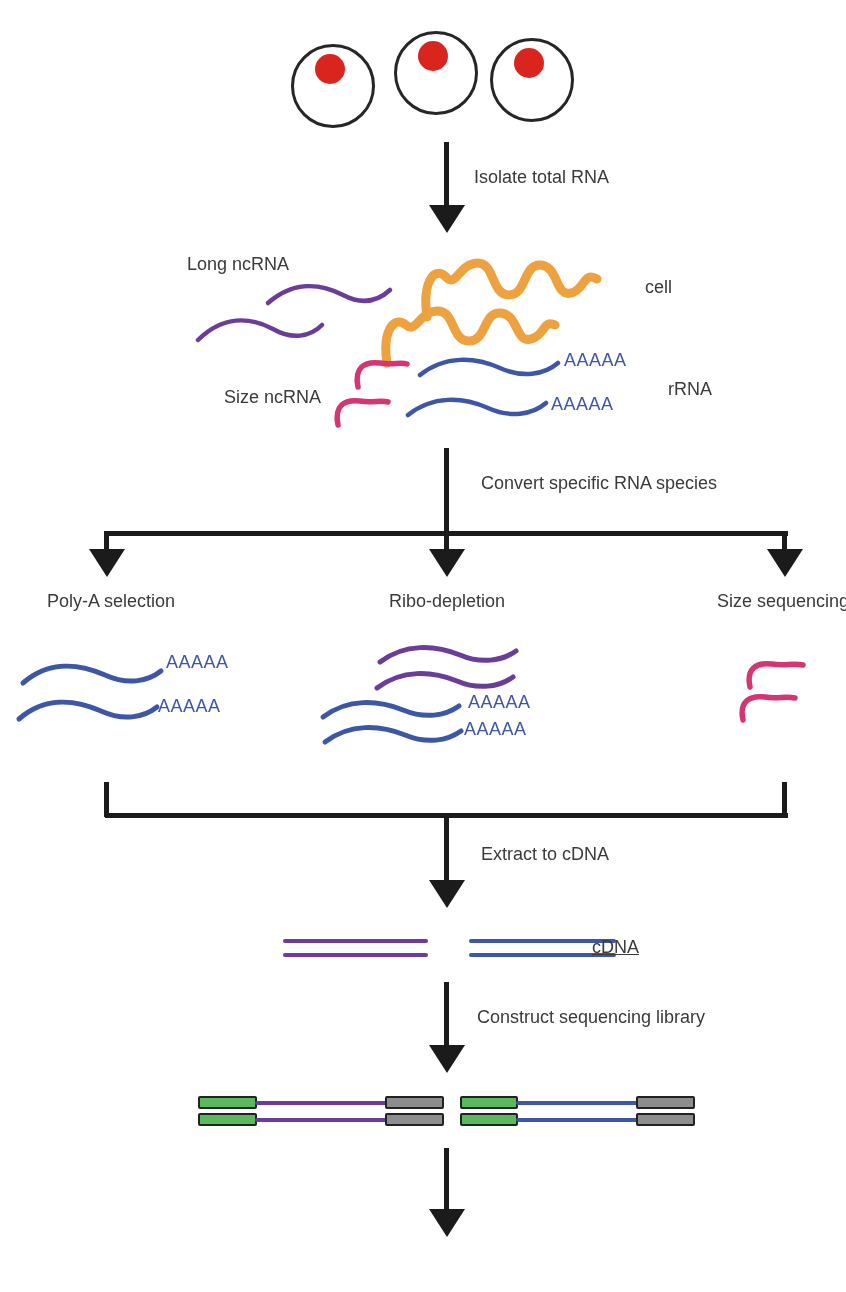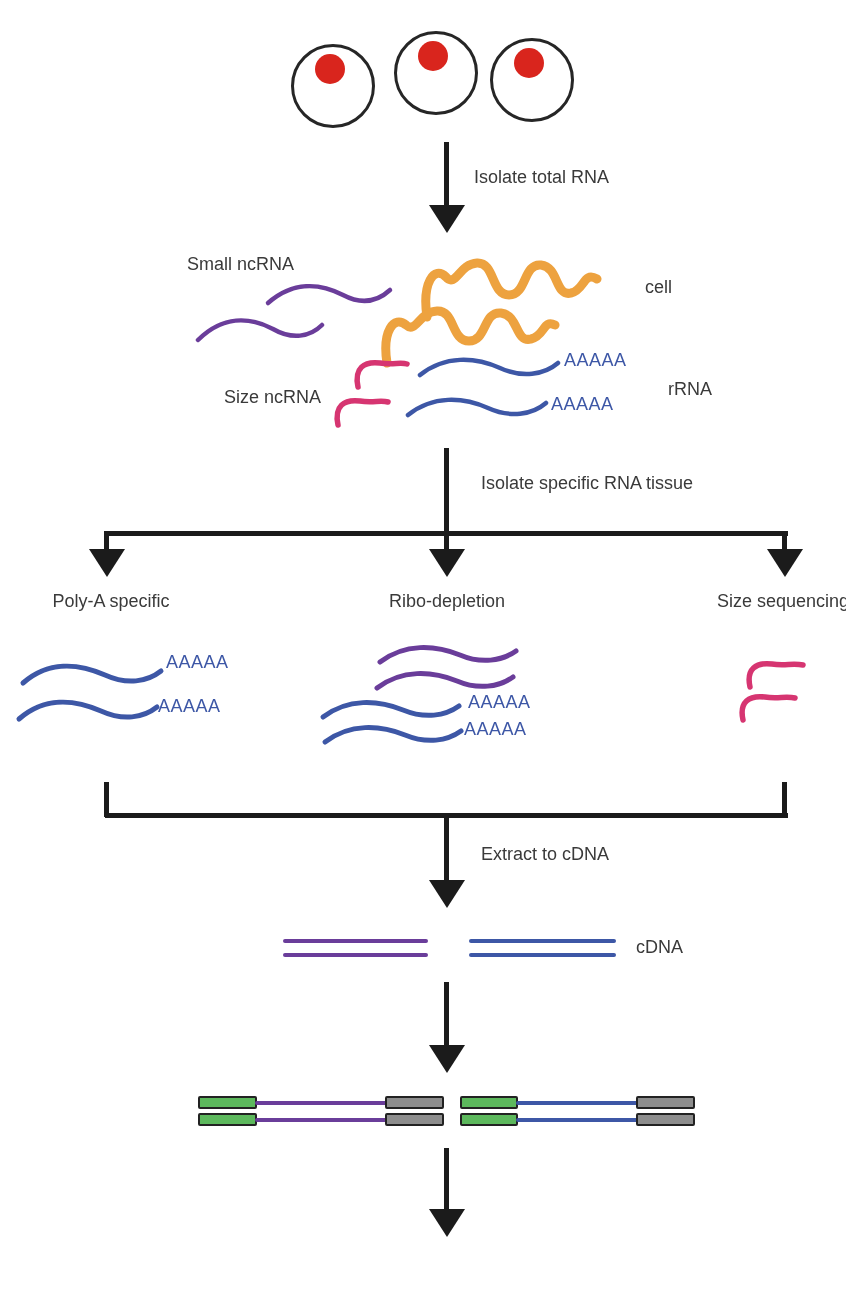--- a/index.html
+++ b/index.html
@@ -73,37 +73,37 @@
   <svg class="strands" style="left:150px; top:245px;" width="560" height="195" viewBox="0 0 560 195">
     <path class="stroke-purple" stroke-width="4.5" d="M118,58 C143,36 170,38 193,50 C212,60 228,56 240,45"></path>
     <path class="stroke-purple" stroke-width="4.5" d="M48,95 C73,70 100,72 123,84 C142,95 160,92 172,80"></path>
     <path class="stroke-orange" stroke-width="9" d="M277,72 C272,38 284,20 296,32 C306,43 309,19 327,18 C345,17 341,50 359,50 C377,50 373,18 391,20 C409,22 405,52 421,48 C435,45 433,26 447,34"></path>
     <path class="stroke-orange" stroke-width="9" d="M237,118 C232,86 244,70 256,80 C266,89 269,67 287,66 C305,65 301,96 319,96 C337,96 333,66 351,68 C369,70 365,98 381,94 C395,91 393,74 405,80"></path>
     <path class="stroke-pink" stroke-width="5.5" d="M208,142 C204,123 214,116 230,118 C242,120 251,117 257,119"></path>
     <path class="stroke-pink" stroke-width="5.5" d="M188,180 C184,161 194,154 210,156 C222,158 231,155 238,157"></path>
     <path class="stroke-blue" stroke-width="4.5" d="M270,130 C295,110 325,112 350,123 C372,133 394,130 408,118"></path>
     <path class="stroke-blue" stroke-width="4.5" d="M258,170 C283,150 313,152 338,163 C360,173 382,170 396,158"></path>
   </svg>
-  <div class="label" style="left:187px; top:253px;">Small ncRNA</div>
+  <div class="label" style="left:187px; top:253px;">Long ncRNA</div>
   <div class="label" style="left:645px; top:276px;">cell</div>
   <div class="polya" style="left:564px; top:350px;">AAAAA</div>
   <div class="label" style="left:224px; top:386px;">Size ncRNA</div>
   <div class="polya" style="left:551px; top:394px;">AAAAA</div>
   <div class="label" style="left:668px; top:378px;">rRNA</div>
 
   <div class="vline" style="left:444px; top:448px; height:103px;"></div>
-  <div class="label" style="left:481px; top:472px;">Isolate specific RNA tissue</div>
+  <div class="label" style="left:481px; top:472px;">Convert specific RNA species</div>
   <div class="hline" style="left:105px; top:531px; width:683px;"></div>
   <div class="vline" style="left:104px; top:531px; height:20px;"></div>
   <div class="vline" style="left:782px; top:531px; height:20px;"></div>
   <div class="ahead" style="left:89px;  top:549px;"></div>
   <div class="ahead" style="left:429px; top:549px;"></div>
   <div class="ahead" style="left:767px; top:549px;"></div>
 
-  <div class="label center" style="left:111px; top:590px;">Poly-A specific</div>
+  <div class="label center" style="left:111px; top:590px;">Poly-A selection</div>
   <div class="label center" style="left:447px; top:590px;">Ribo-depletion</div>
   <div class="label center" style="left:783px; top:590px;">Size sequencing</div>
 
   <svg class="strands" style="left:15px; top:648px;" width="225" height="85" viewBox="0 0 225 85">
     <path class="stroke-blue" stroke-width="5" d="M8,35 C33,13 63,15 90,27 C112,37 132,34 146,23"></path>
     <path class="stroke-blue" stroke-width="5" d="M4,71 C29,49 59,51 86,63 C108,73 128,70 142,59"></path>
   </svg>
   <div class="polya" style="left:166px; top:652px;">AAAAA</div>
   <div class="polya" style="left:158px; top:696px;">AAAAA</div>
 
@@ -125,24 +125,25 @@
   <div class="vline" style="left:782px; top:782px; height:35px;"></div>
   <div class="hline" style="left:105px; top:813px; width:683px;"></div>
   <div class="vline" style="left:444px; top:813px; height:71px;"></div>
   <div class="ahead" style="left:429px; top:880px;"></div>
   <div class="label" style="left:481px; top:843px;">Extract to cDNA</div>
 
   <div class="cdnaline purple" style="left:283px; top:939px; width:145px;"></div>
   <div class="cdnaline purple" style="left:283px; top:953px; width:145px;"></div>
   <div class="cdnaline blue" style="left:469px; top:939px; width:147px;"></div>
   <div class="cdnaline blue" style="left:469px; top:953px; width:147px;"></div>
-  <div class="label" style="left:636px; top:936px;">cDNA</div>
+  <div class="label" style="left:592px; top:936px;text-decoration:underline;">cDNA</div>
 
   <div class="vline" style="left:444px; top:982px; height:66px;"></div>
   <div class="ahead" style="left:429px; top:1045px;"></div>
+  <div class="label" style="left:477px; top:1006px;">Construct sequencing library</div>
 
   <div class="libbox green" style="left:198px; top:1096px;"></div>
   <div class="libbox green" style="left:198px; top:1113px;"></div>
   <div class="libline purple" style="left:255px; top:1101px; width:132px;"></div>
   <div class="libline purple" style="left:255px; top:1118px; width:132px;"></div>
   <div class="libbox gray" style="left:385px; top:1096px;"></div>
   <div class="libbox gray" style="left:385px; top:1113px;"></div>
 
   <div class="libbox green" style="left:460px; top:1096px; width:58px;"></div>
   <div class="libbox green" style="left:460px; top:1113px; width:58px;"></div>

